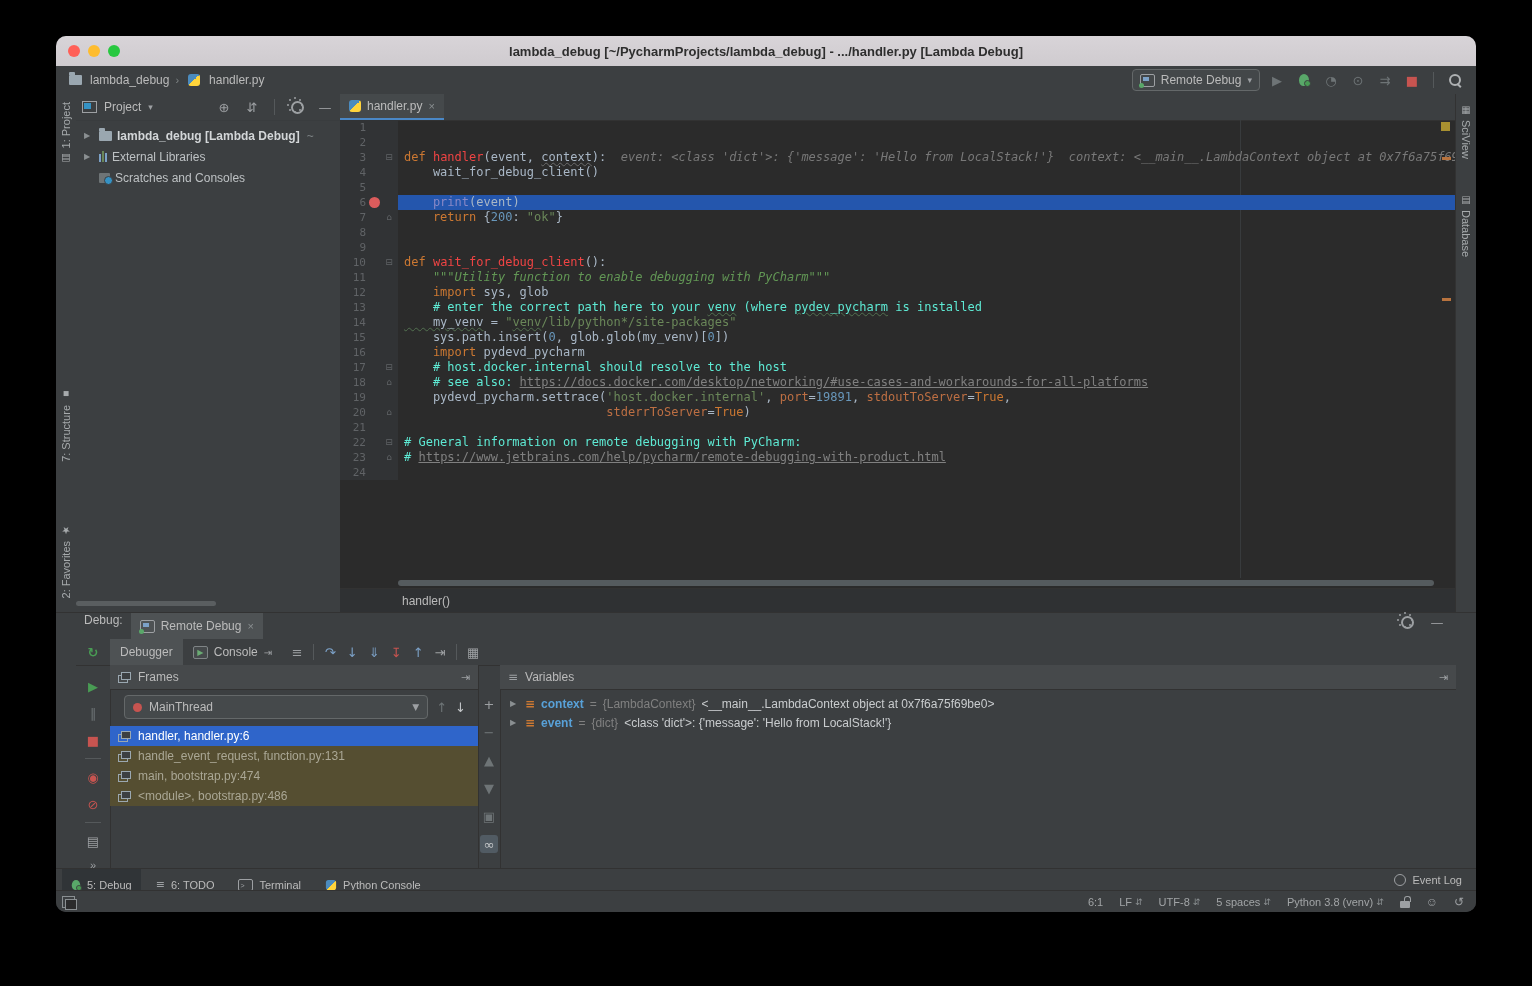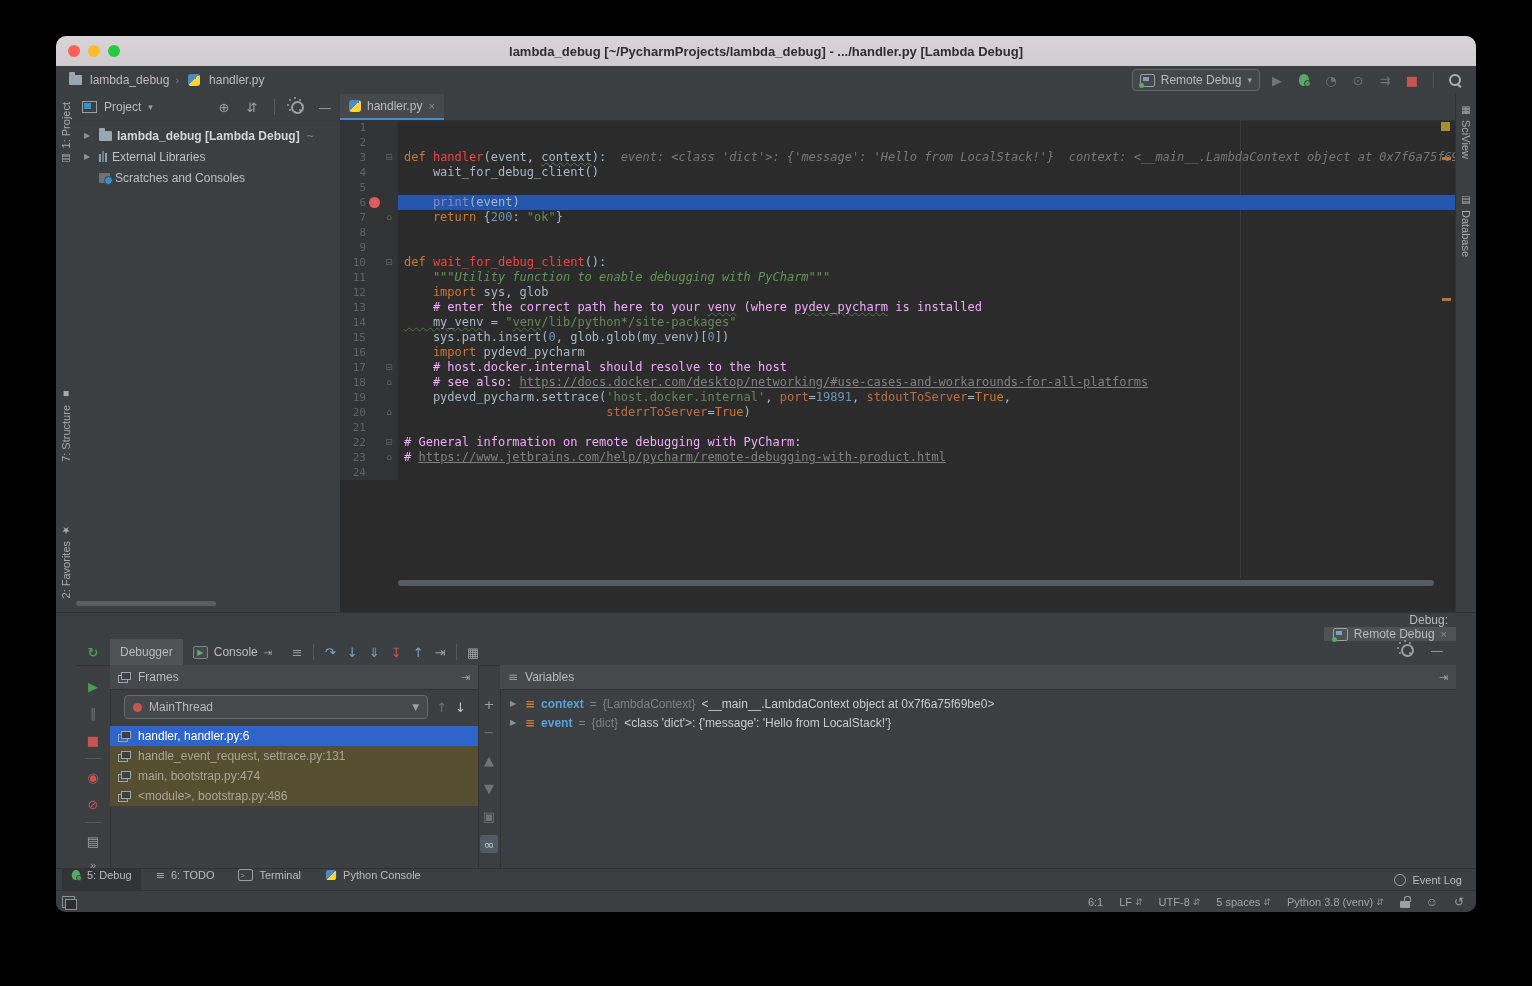--- a/index.html
+++ b/index.html
@@ -88,33 +88,33 @@
   .marginline{position:absolute;left:900px;top:26px;height:458px;width:1px;background:#383b3d;}
   .code-line{display:flex;height:15px;white-space:pre;}
   .gutter{width:58px;flex:0 0 58px;background:#313335;display:flex;align-items:center;}
   .lnum{width:26px;text-align:right;color:#606366;font-size:11px;}
   .bpslot{width:16px;display:flex;justify-content:center;align-items:center;}
   .bp-dot{width:11px;height:11px;border-radius:50%;background:#db5c5c;}
   .foldslot{width:14px;text-align:center;color:#606366;font-size:9px;font-family:"DejaVu Sans",sans-serif;}
   .code-text{flex:1;padding-left:6px;color:#a9b7c6;}
   .exec .code-text{background:#2456ad;}
   .kw{color:#cc7832}.fn{color:#ef4444}.str{color:#6a8759}.doc{color:#629755;font-style:italic}
-  .com{color:#f0abfc}.num{color:#6897bb}.blt{color:#8888c6}.prm{color:#bd6f43}.pln{color:#a9b7c6}
+  .com{color:#5eead4}.num{color:#6897bb}.blt{color:#8888c6}.prm{color:#bd6f43}.pln{color:#a9b7c6}
   .lnk{color:#808080;text-decoration:underline}
   .wg{text-decoration:underline;text-decoration-style:wavy;text-decoration-color:#52704f;text-decoration-thickness:1px;}
   .wy{text-decoration:underline;text-decoration-style:wavy;text-decoration-color:#6b6b6b;text-decoration-thickness:1px;}
   .hint{color:#787878;font-style:italic;}
   .stripe-sq{position:absolute;right:6px;top:28px;width:9px;height:9px;background:#a89030;}
   .stripe-tick{position:absolute;right:5px;width:9px;height:3px;background:#b8733e;}
   .hscroll{position:absolute;left:58px;right:22px;top:486px;height:6px;background:#555b5e;border-radius:3px;}
   .ebc{position:absolute;left:0;right:0;top:494px;height:24px;background:#2f3133;border-top:1px solid #323232;
     display:flex;align-items:center;color:#bbb;font-size:12px;padding-left:62px;}
   
   .debug{position:absolute;left:0;top:576px;width:100%;height:256px;background:#3c3f41;border-top:1px solid #323232;}
-  .dbg-head{position:absolute;left:20px;right:20px;top:0;height:26px;display:flex;align-items:flex-end;color:#bbb;font-size:12px;flex-direction:column;}
+  .dbg-head{position:absolute;left:20px;right:20px;top:0;height:26px;display:flex;align-items:flex-start;color:#bbb;font-size:12px;}
   .dbg-label{padding:0 8px 0 8px;}
   .dbg-tab{display:flex;align-items:center;gap:6px;background:#4e5254;height:26px;padding:0 9px;}
   .dbg-tab .x{color:#8a8f91;font-size:11px;}
   .dbg-head-right{margin-left:auto;display:flex;align-items:center;gap:12px;padding-right:10px;}
   .dbg-toolbar{position:absolute;left:20px;right:20px;top:26px;height:26px;display:flex;align-items:center;
     border-bottom:1px solid #323232;color:#bbb;font-size:12px;}
   .rerun-slot{width:34px;display:flex;justify-content:center;}
   .dtab{height:26px;display:flex;align-items:center;gap:6px;padding:0 10px;}
   .dtab.sel{background:#4e5254;}
   .steps{display:flex;align-items:center;gap:4px;margin-left:6px;}
@@ -145,21 +145,21 @@
   .varlist{padding-top:4px;font-size:12px;}
   .var-row{height:19px;display:flex;align-items:center;gap:6px;padding-left:10px;white-space:nowrap;}
   .var-row .chev{font-size:8px;color:#8a8f91;width:9px;font-family:"DejaVu Sans",sans-serif;}
   .var-row .vic{color:#cc7832;font-weight:700;font-family:"DejaVu Sans",sans-serif;font-size:12px;}
   .var-name{color:#58a1d8;font-weight:700;}
   .var-eq,.var-type{color:#808080;}
   .var-val{color:#c9ccce;}
   
   .twbar{position:absolute;left:0;top:832px;width:100%;height:22px;background:#3c3f41;border-top:1px solid #323232;
     display:flex;align-items:center;font-size:11px;color:#bbb;}
-  .twb-item{display:flex;align-items:flex-start;gap:6px;height:22px;padding:0 9px;margin-left:6px;}
+  .twb-item{display:flex;align-items:flex-end;gap:6px;height:22px;padding:0 9px;margin-left:6px;}
   .twb-item.sel{background:#303437;}
   .twb-right{margin-left:auto;display:flex;align-items:center;gap:6px;padding-right:14px;}
   .statusbar{position:absolute;left:0;top:854px;width:100%;height:22px;background:#3c3f41;border-top:1px solid #323232;
     display:flex;align-items:center;font-size:11px;color:#a2a5a7;}
   .sb-left{padding-left:6px;display:flex;align-items:center;}
   .sb-right{margin-left:auto;display:flex;align-items:center;gap:16px;padding-right:12px;}
   .sb-item{display:flex;align-items:center;gap:3px;}
   .ud{font-size:9px;color:#8a8f91;font-family:"DejaVu Sans",sans-serif;}
 </style>
 </head>
@@ -307,20 +307,23 @@
           <div class="code-line"><div class="gutter"><span class="lnum">20</span><span class="bpslot"></span><span class="foldslot">⌂</span></div><div class="code-text"><span class="prm">                            stderrToServer</span><span class="pln">=</span><span class="kw">True</span><span class="pln">)</span></div></div>
           <div class="code-line"><div class="gutter"><span class="lnum">21</span><span class="bpslot"></span><span class="foldslot"></span></div><div class="code-text"></div></div>
           <div class="code-line"><div class="gutter"><span class="lnum">22</span><span class="bpslot"></span><span class="foldslot">⊟</span></div><div class="code-text"><span class="com"># General information on remote debugging with PyCharm:</span></div></div>
           <div class="code-line"><div class="gutter"><span class="lnum">23</span><span class="bpslot"></span><span class="foldslot">⌂</span></div><div class="code-text"><span class="com"># </span><span class="lnk">https://www.jetbrains.com/help/pycharm/remote-debugging-with-product.html</span></div></div>
           <div class="code-line"><div class="gutter"><span class="lnum">24</span><span class="bpslot"></span><span class="foldslot"></span></div><div class="code-text"></div></div>
         </div>
       <div class="stripe-sq"></div>
       <div class="stripe-tick" style="top:63px"></div>
       <div class="stripe-tick" style="top:204px"></div>
       <div class="hscroll"></div>
+      <div class="ebc">
+        <span>handler()</span>
+      </div>
     </div>
 
     <div class="strip strip-r">
       <div style="position:absolute;top:10px;left:0;width:20px;display:flex;justify-content:center;">
         <span class="vlabel vl-down">
           <span class="mini">▦</span>
           <span>SciView</span>
         </span>
       </div>
       <div style="position:absolute;top:100px;left:0;width:20px;display:flex;justify-content:center;">
@@ -404,21 +407,21 @@
           <span class="thr-btn" style="color:#6e7476">↑</span>
           <span class="thr-btn" style="color:#c3c6c8;margin-right:6px">↓</span>
         </div>
         <div class="framelist" id="frame-list">
             <div class="frame-row selected">
               <span class="ic-frames2"></span>
               <span>handler, handler.py:6</span>
             </div>
             <div class="frame-row library">
               <span class="ic-frames2"></span>
-              <span>handle_event_request, settrace.py:131</span>
+              <span>handle_event_request, function.py:131</span>
             </div>
             <div class="frame-row library">
               <span class="ic-frames2"></span>
               <span>main, bootstrap.py:474</span>
             </div>
             <div class="frame-row library">
               <span class="ic-frames2"></span>
               <span>&lt;module&gt;, bootstrap.py:486</span>
             </div>
           </div>

